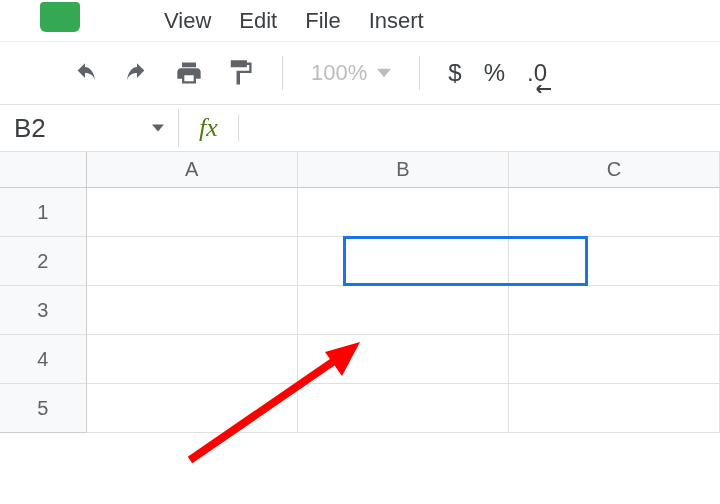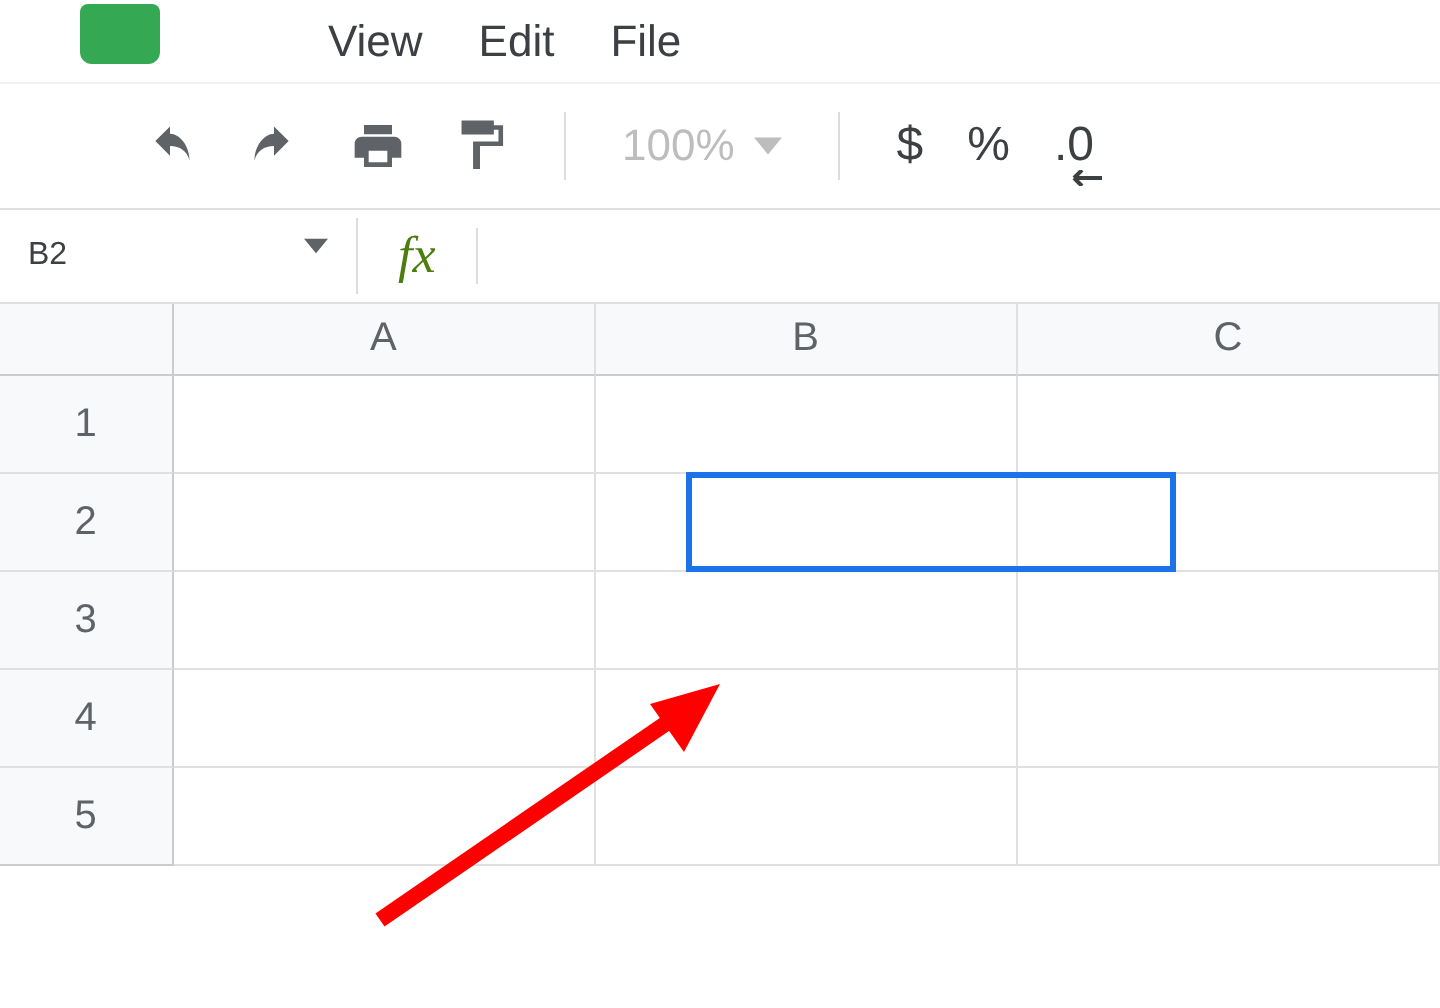--- a/index.html
+++ b/index.html
@@ -72,24 +72,24 @@
   .namebox-row {
     display: flex;
     align-items: center;
     height: 48px;
     border-top: 1px solid #e0e0e0;
     border-bottom: 1px solid #e0e0e0;
   }
   .namebox {
     width: 178px;
     display: flex;
-    align-items: flex-start;
+    align-items: center;
     justify-content: space-between;
     padding: 0 14px;
-    font-size: 16px;
+    font-size: 26px;
     color: #3c4043;
   }
   .name-divider { width:1px; height:38px; background:#dadce0; }
   .fx {
     font-family: serif;
     font-style: italic;
     font-size: 26px;
     color: #4d7c0f;
     padding: 0 20px;
   }
@@ -162,20 +162,21 @@
   }
 </style>
 </head>
 <body>
 
 <div class="menubar">
   <div class="logo"></div>
   <div class="menu-item">View</div>
   <div class="menu-item">Edit</div>
   <div class="menu-item">File</div>
+  <div class="menu-item">Insert</div>
 </div>
 
 <div class="toolbar">
   <div class="tool-icon">
     <svg width="30" height="22" viewBox="0 0 24 18">
         <path d="M12 4V1L6 7l6 6V9c4 0 7 2 8 6 0-6-4-11-8-11z" fill="#5f6368"></path>
       </svg>
   </div>
   <div class="tool-icon">
     <svg width="30" height="22" viewBox="0 0 24 18">

